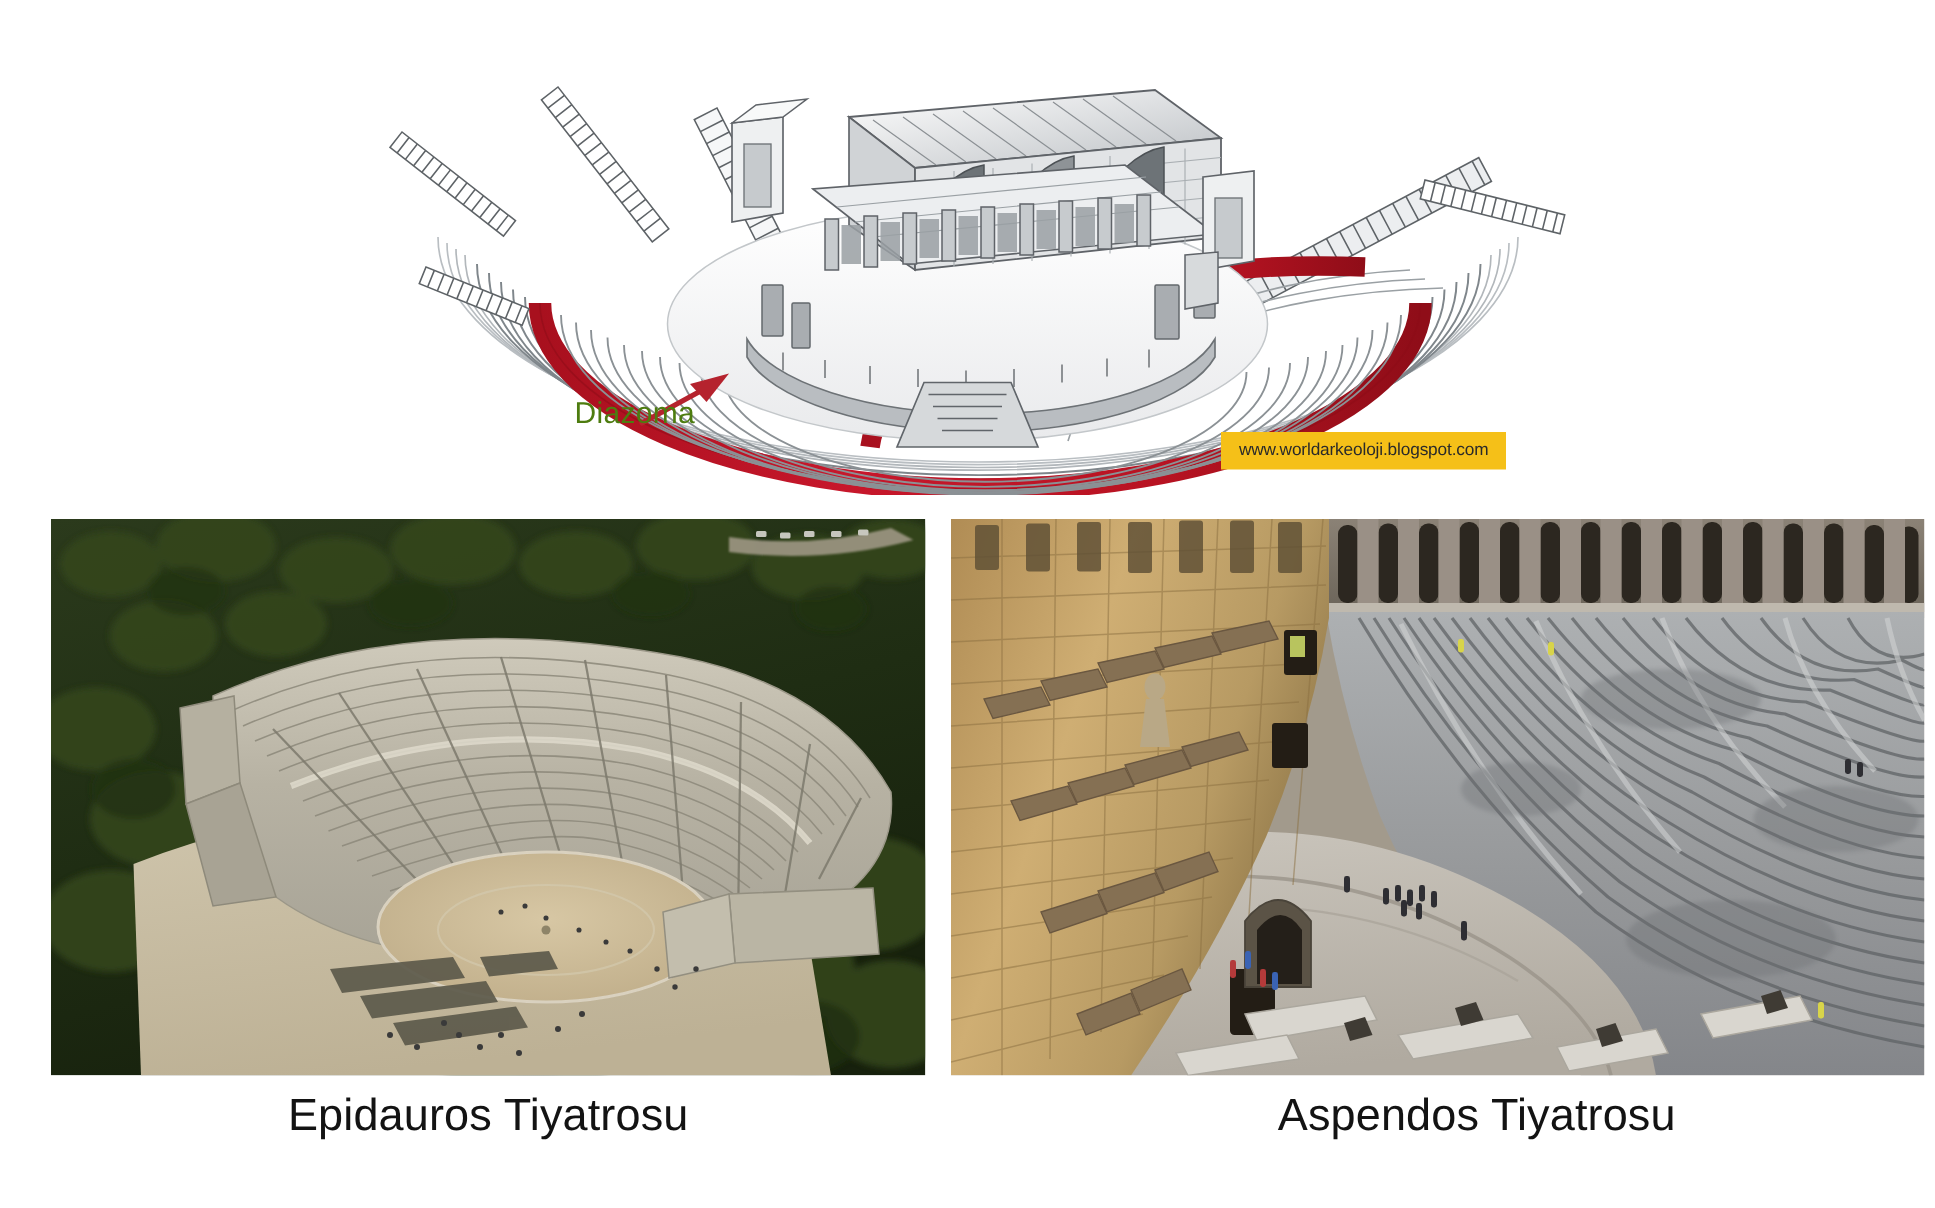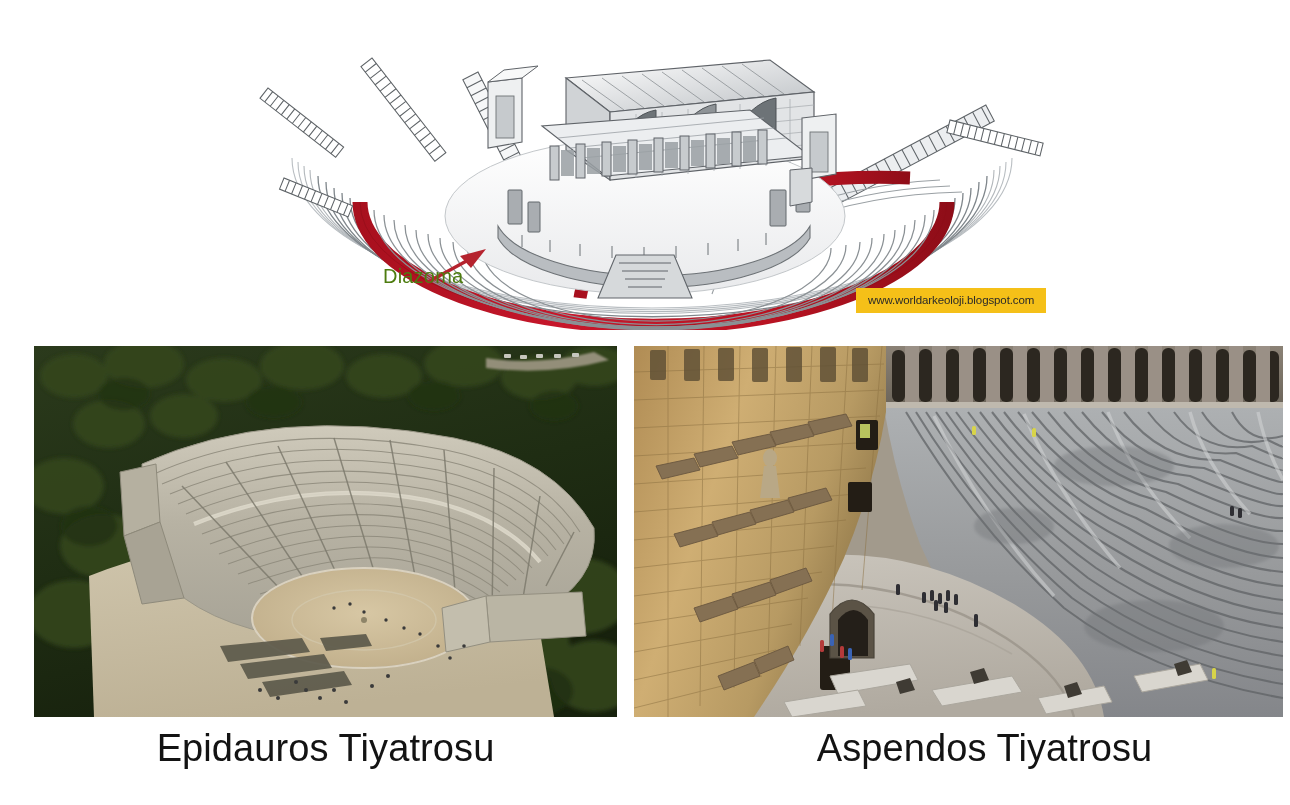--- a/index.html
+++ b/index.html
@@ -33,21 +33,21 @@
     top: 235px;
     font-size: 20px;
     color: #4d7c0f;
     font-family: "Liberation Sans", sans-serif;
     white-space: nowrap;
     letter-spacing: .2px;
   }
 
   #watermark {
     position: absolute;
-    left: 606px;
+    left: 564px;
     top: 258px;
     background: #F5C018;
     color: #2a2a2a;
     font-size: 11.5px;
     padding: 6px 12px 7px 12px;
     white-space: nowrap;
     font-family: "Liberation Sans", sans-serif;
     letter-spacing: -0.1px;
   }
 
@@ -67,21 +67,21 @@
     top: 346px;
     width: 649px;
     height: 371px;
   }
   .photo svg { display: block; width: 100%; height: 100%; }
 
   
   .caption {
     position: absolute;
     top: 727px;
-    font-size: 38px;
+    font-size: 30px;
     color: #131313;
     font-family: "Liberation Sans", sans-serif;
     text-align: center;
     font-weight: 400;
     letter-spacing: .1px;
   }
   #caption-left  { left: 34px;  width: 583px; }
   #caption-right { left: 660px; width: 649px; }
 </style>
 </head>

